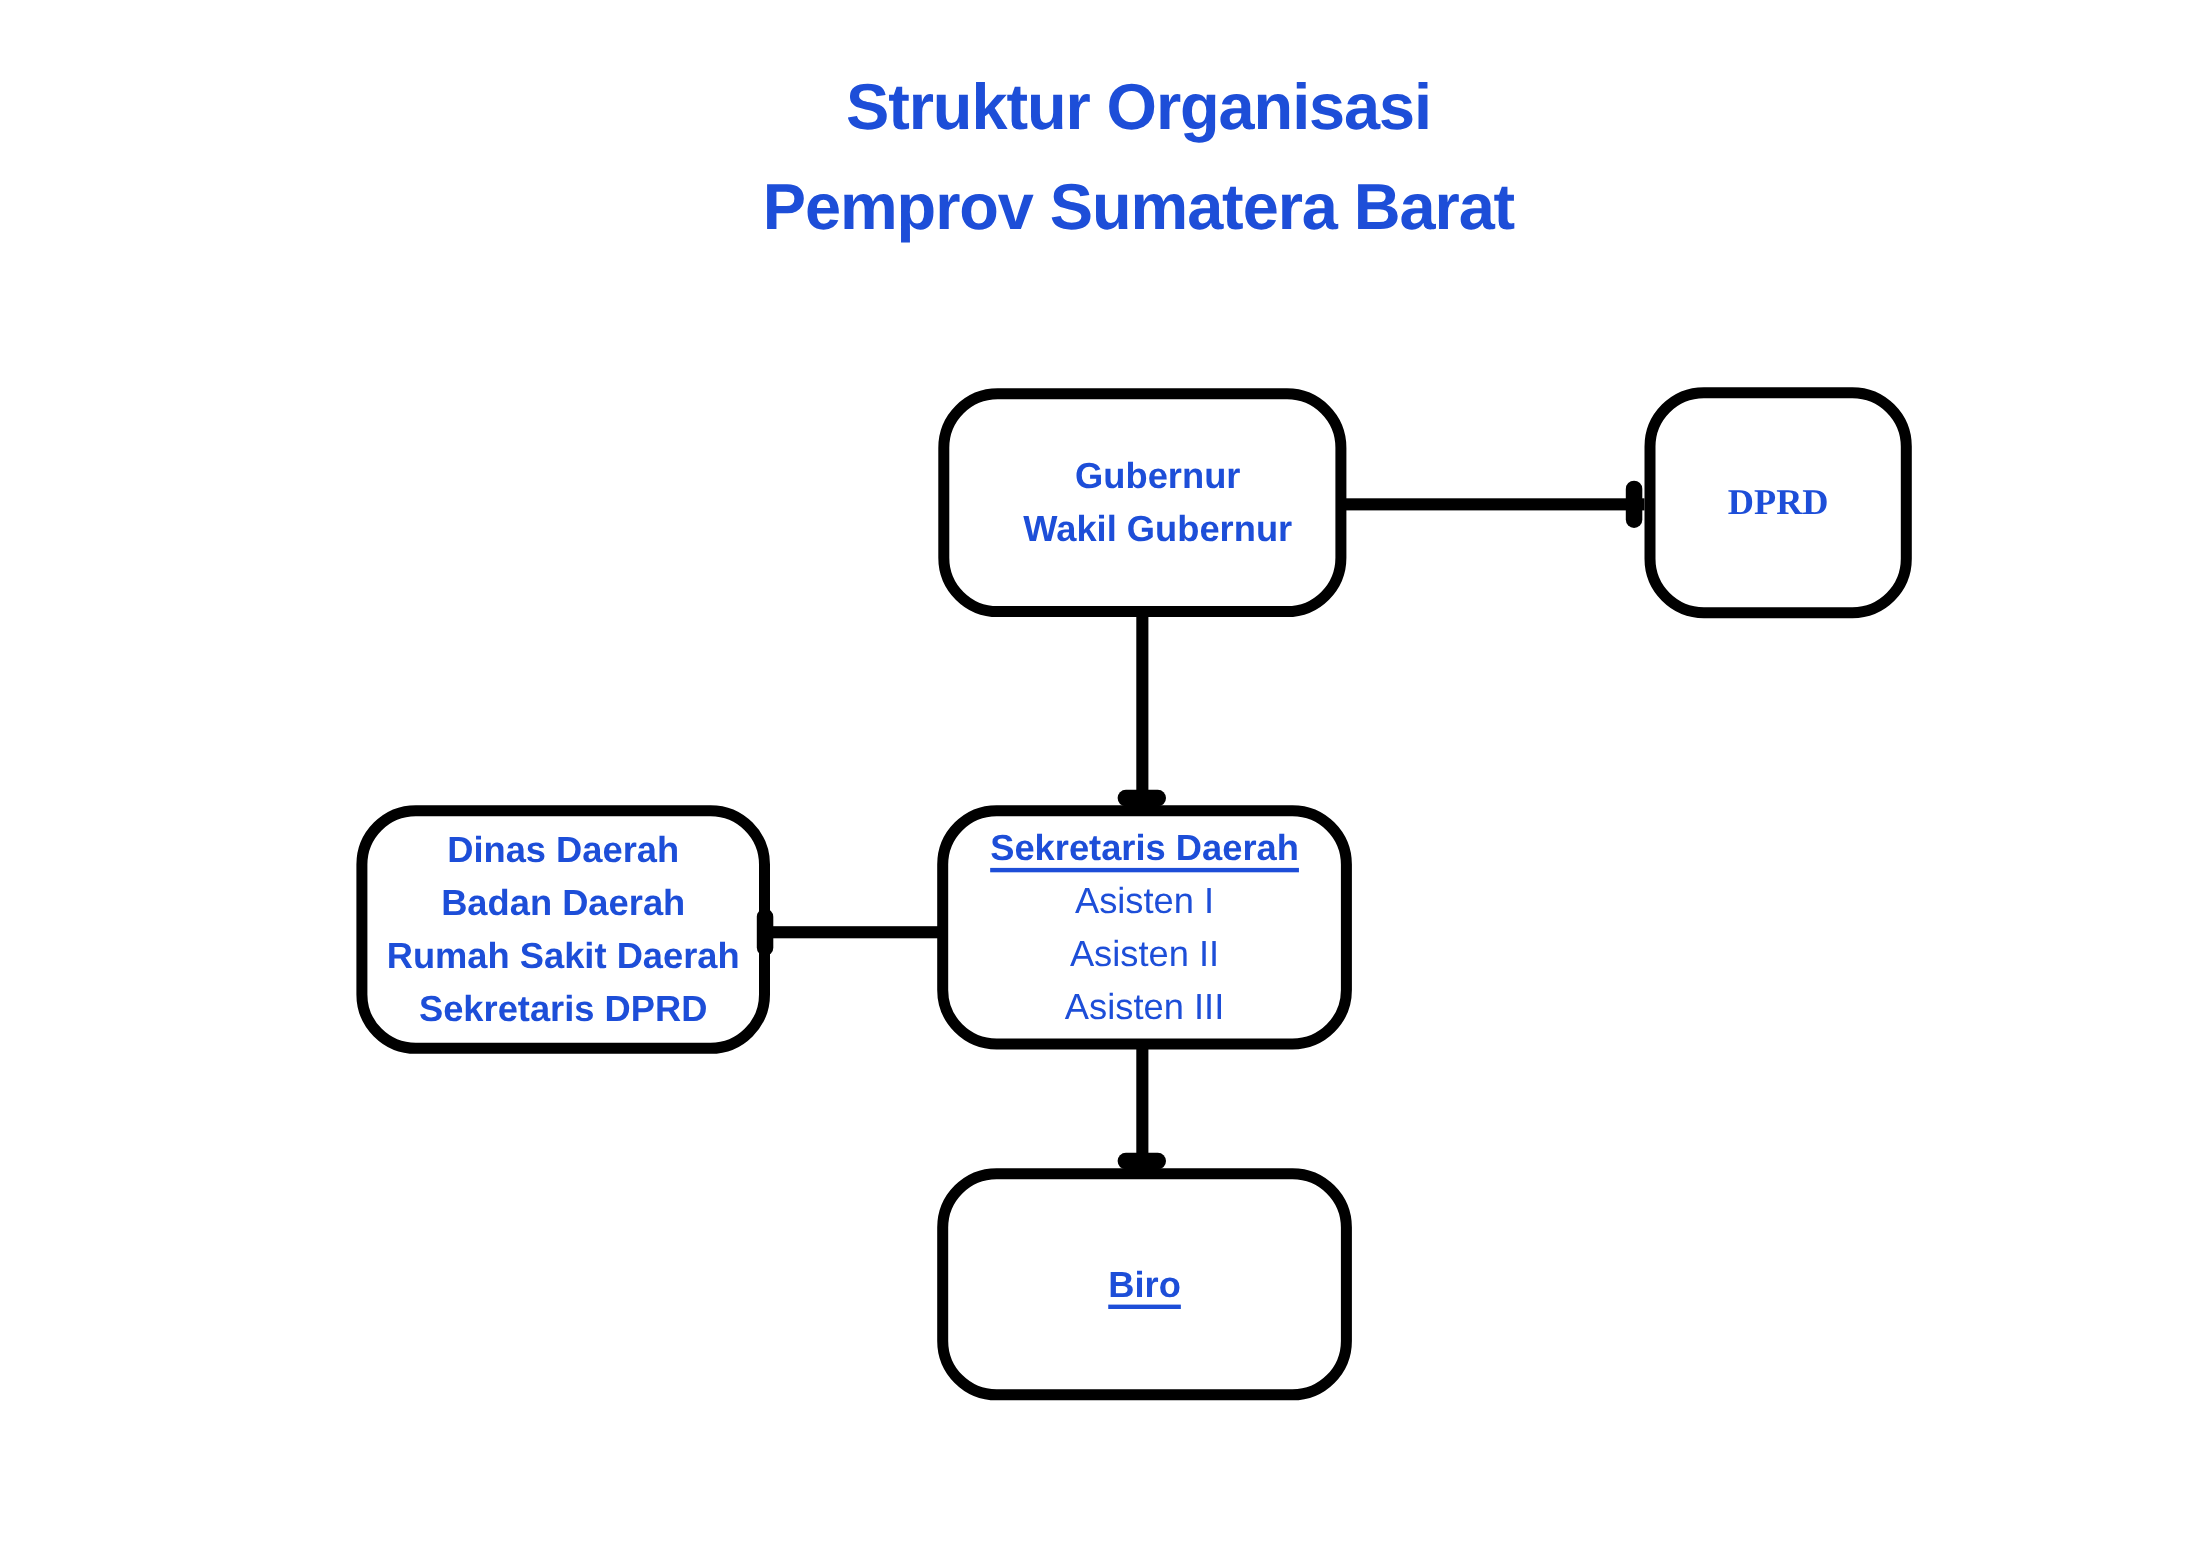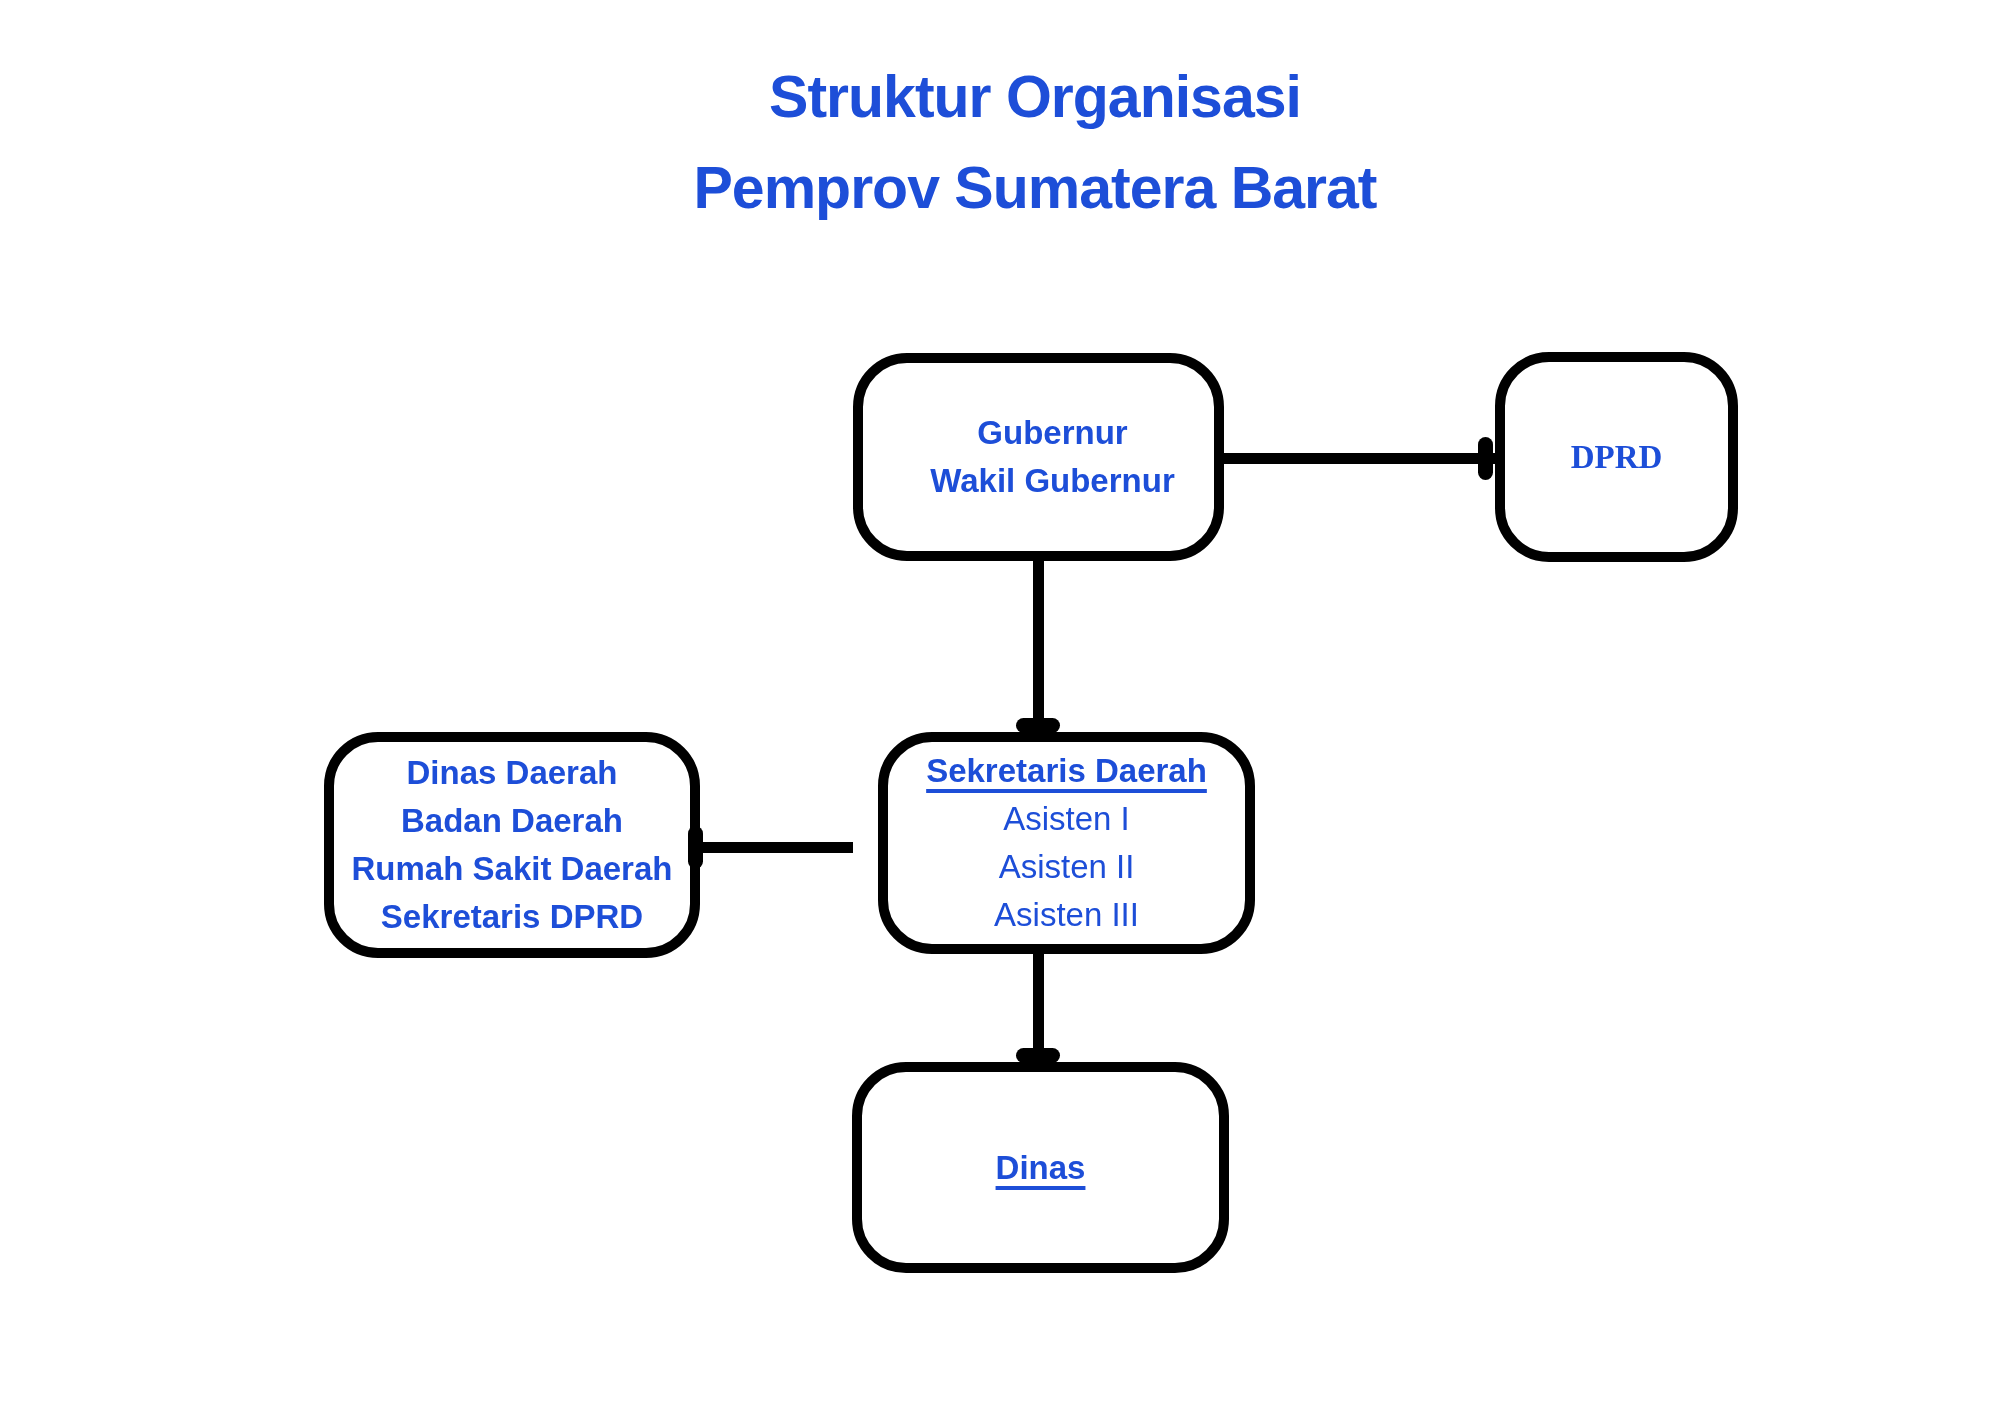--- a/index.html
+++ b/index.html
@@ -51,21 +51,21 @@
   .node .line { display: block; white-space: nowrap; }
   .bold { font-weight: 700; }
   .underline {
     text-decoration: underline;
     text-decoration-thickness: 4px;
     text-underline-offset: 7px;
   }
 
   .node-gubernur   { left: 853px;  top: 353px;  width: 371px; height: 208px; padding-left: 28px; }
   .node-dprd       { left: 1495px; top: 352px;  width: 243px; height: 210px; font-family: Liberation Serif, serif; }
-  .node-sekretaris { left: 852px;  top: 732px;  width: 377px; height: 222px; margin-left: 26px; }
+  .node-sekretaris { left: 852px;  top: 732px;  width: 377px; height: 222px; }
   .node-dinas      { left: 312px;  top: 732px;  width: 376px; height: 226px; margin-left: 12px; }
   .node-biro       { left: 852px;  top: 1062px; width: 377px; height: 211px; }
 
   
   .connector {
     position: absolute;
     background: #000000;
     z-index: 1;
   }
   .endcap {
@@ -126,16 +126,16 @@
   </div>
 
   <div class="node node-dinas">
     <span class="line bold">Dinas Daerah</span>
     <span class="line bold">Badan Daerah</span>
     <span class="line bold">Rumah Sakit Daerah</span>
     <span class="line bold">Sekretaris DPRD</span>
   </div>
 
   <div class="node node-biro">
-    <span class="line bold underline">Dinas</span>
+    <span class="line bold underline">Biro</span>
   </div>
 
 </div>
 
 </body></html>

